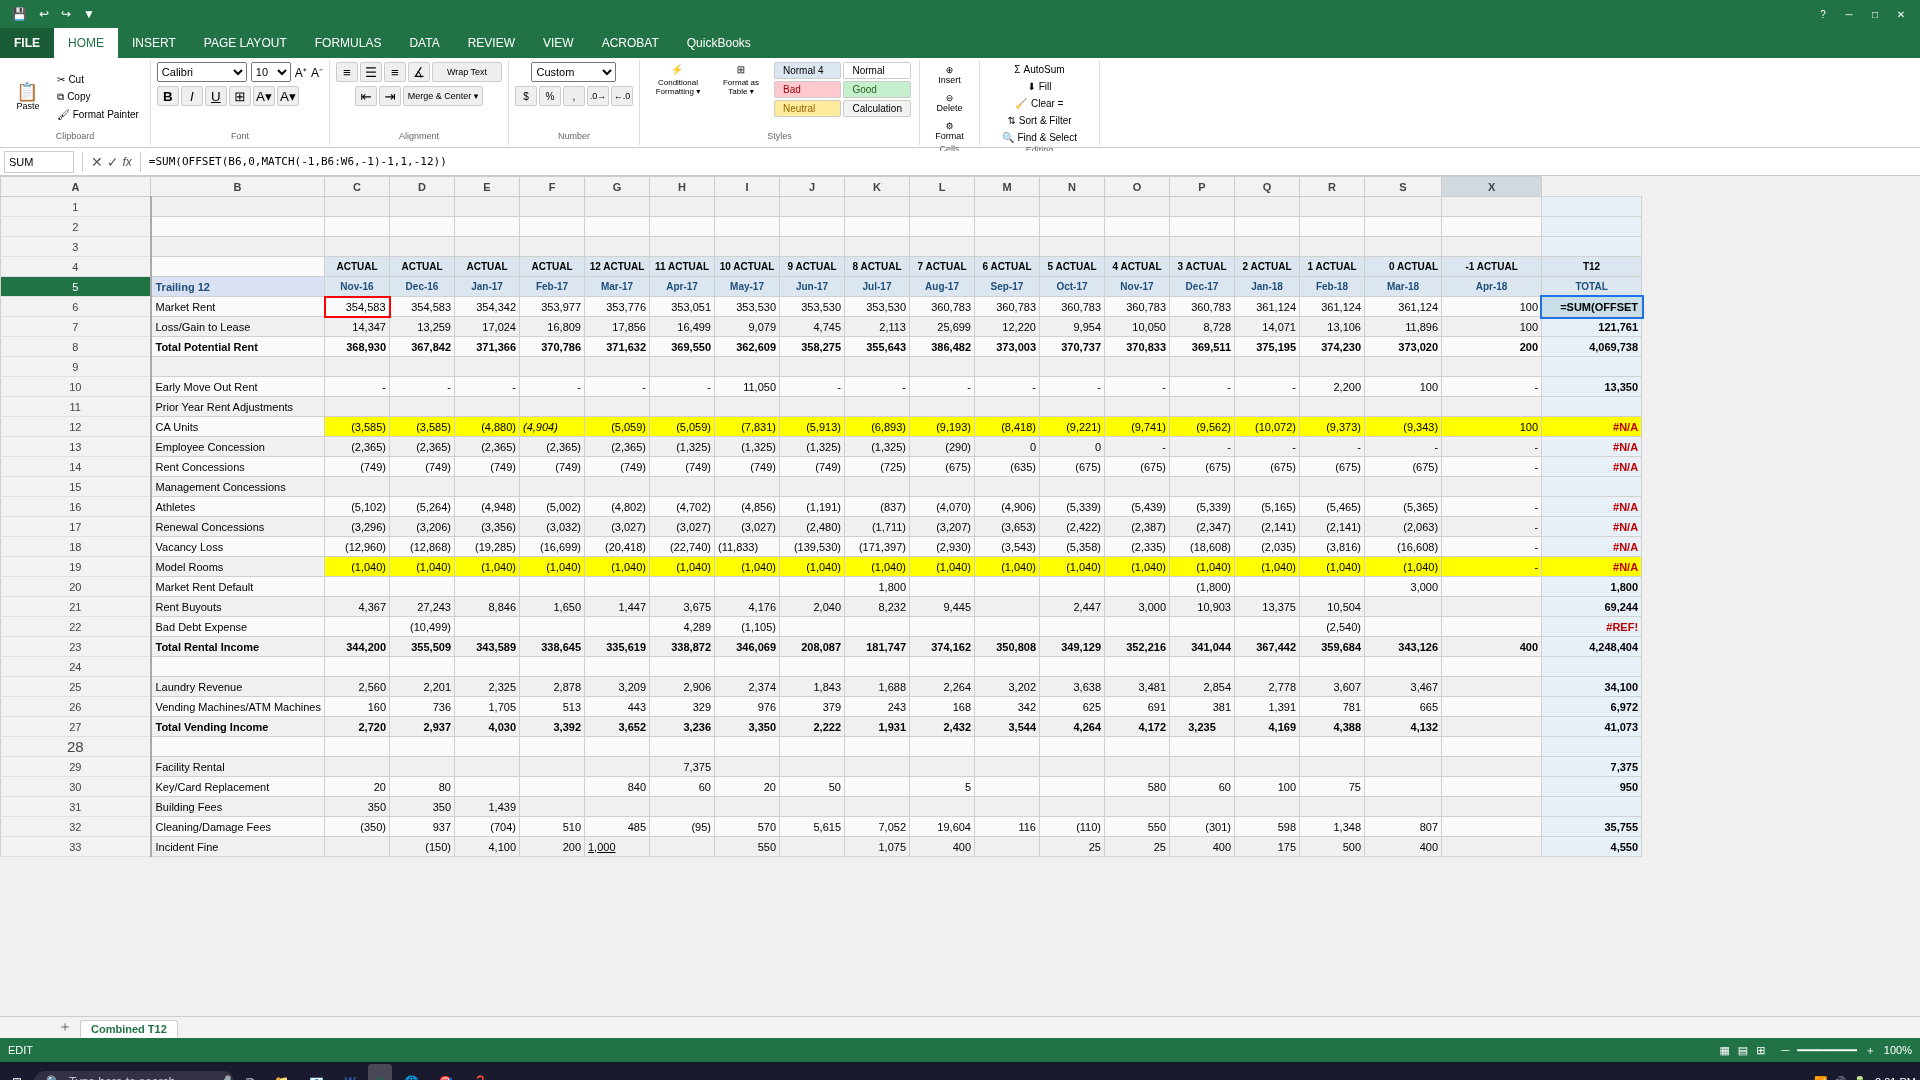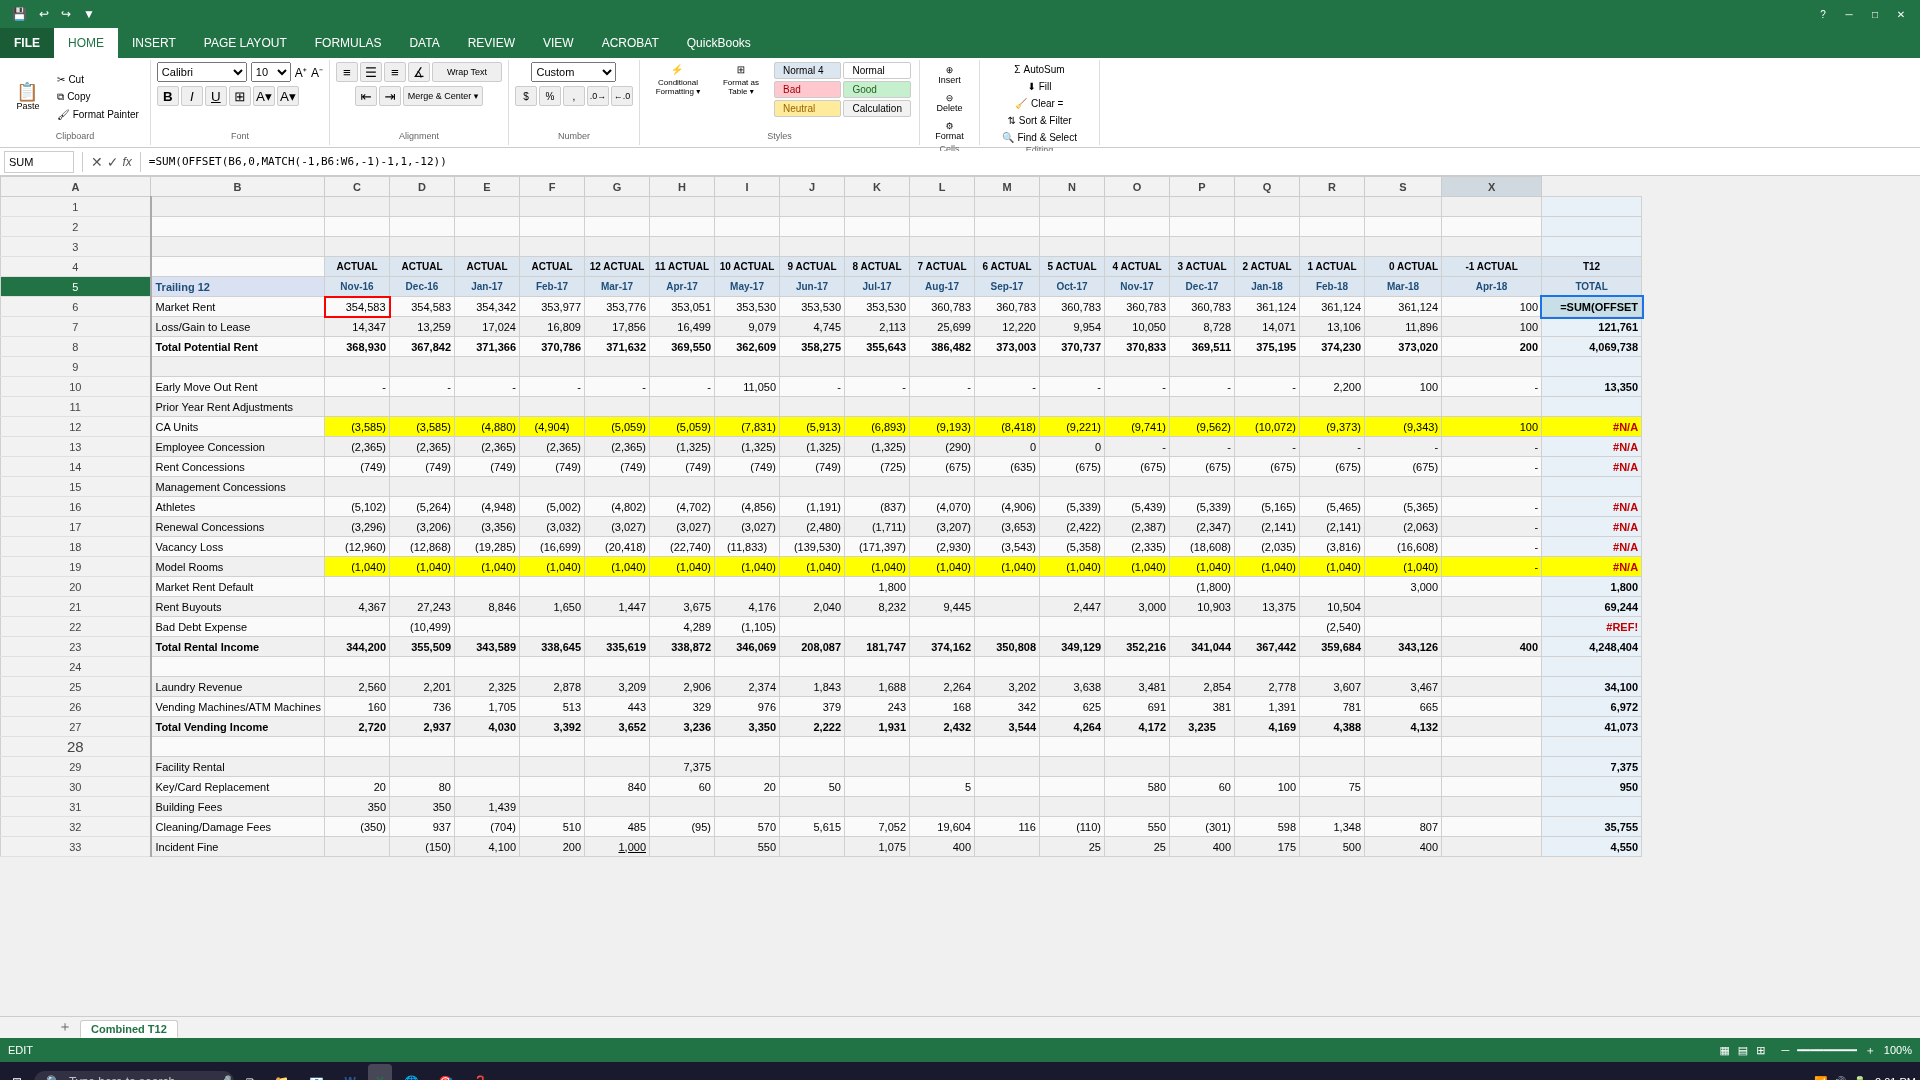--- a/index.html
+++ b/index.html
@@ -740,21 +740,21 @@
               <td style="width: 65px; text-align: right;"></td>
               <td style="width: 55px; text-align: right;"></td>
               <td style="width: 100px; text-align: right; background: rgb(232, 240, 248); font-weight: bold;"></td>
             </tr>
             <tr>
               <td style="width: 50px; min-width: 50px; background: rgb(242, 242, 242); border-right: 2px solid rgb(170, 170, 170); border-bottom: 1px solid rgb(224, 224, 224); text-align: center; font-size: 11px; color: rgb(68, 68, 68);">12</td>
               <td style="width: 150px; padding-left: 4px;">CA Units</td>
               <td style="width: 65px; text-align: right; background: rgb(255, 255, 0); color: rgb(0, 0, 0);">(3,585)</td>
               <td style="width: 65px; text-align: right; background: rgb(255, 255, 0); color: rgb(0, 0, 0);">(3,585)</td>
               <td style="width: 65px; text-align: right; background: rgb(255, 255, 0); color: rgb(0, 0, 0);">(4,880)</td>
-              <td style="width: 65px; text-align: center; background: rgb(255, 255, 0); color: rgb(0, 0, 0);">(4,904)</td>
+              <td style="width: 65px; text-align: left; background: rgb(255, 255, 0); color: rgb(0, 0, 0); font-style: italic;">(4,904)</td>
               <td style="width: 65px; text-align: right; background: rgb(255, 255, 0); color: rgb(0, 0, 0);">(5,059)</td>
               <td style="width: 65px; text-align: right; background: rgb(255, 255, 0); color: rgb(0, 0, 0);">(5,059)</td>
               <td style="width: 65px; text-align: right; background: rgb(255, 255, 0); color: rgb(0, 0, 0);">(7,831)</td>
               <td style="width: 65px; text-align: right; background: rgb(255, 255, 0); color: rgb(0, 0, 0);">(5,913)</td>
               <td style="width: 65px; text-align: right; background: rgb(255, 255, 0); color: rgb(0, 0, 0);">(6,893)</td>
               <td style="width: 65px; text-align: right; background: rgb(255, 255, 0); color: rgb(0, 0, 0);">(9,193)</td>
               <td style="width: 65px; text-align: right; background: rgb(255, 255, 0); color: rgb(0, 0, 0);">(8,418)</td>
               <td style="width: 65px; text-align: right; background: rgb(255, 255, 0); color: rgb(0, 0, 0);">(9,221)</td>
               <td style="width: 65px; text-align: right; background: rgb(255, 255, 0); color: rgb(0, 0, 0);">(9,741)</td>
               <td style="width: 65px; text-align: right; background: rgb(255, 255, 0); color: rgb(0, 0, 0);">(9,562)</td>
@@ -881,21 +881,21 @@
             </tr>
             <tr>
               <td style="width: 50px; min-width: 50px; background: rgb(242, 242, 242); border-right: 2px solid rgb(170, 170, 170); border-bottom: 1px solid rgb(224, 224, 224); text-align: center; font-size: 11px; color: rgb(68, 68, 68);">18</td>
               <td style="width: 150px; padding-left: 4px;">Vacancy Loss</td>
               <td style="width: 65px; text-align: right; color: rgb(0, 0, 0);">(12,960)</td>
               <td style="width: 65px; text-align: right; color: rgb(0, 0, 0);">(12,868)</td>
               <td style="width: 65px; text-align: right; color: rgb(0, 0, 0);">(19,285)</td>
               <td style="width: 65px; text-align: right; color: rgb(0, 0, 0);">(16,699)</td>
               <td style="width: 65px; text-align: right; color: rgb(0, 0, 0);">(20,418)</td>
               <td style="width: 65px; text-align: right; color: rgb(0, 0, 0);">(22,740)</td>
-              <td style="width: 65px; text-align: center; color: rgb(0, 0, 0); margin-top: 20px;">(11,833)</td>
+              <td style="width: 65px; text-align: left; color: rgb(0, 0, 0); margin-top: 20px;">(11,833)</td>
               <td style="width: 65px; text-align: right; color: rgb(0, 0, 0);">(139,530)</td>
               <td style="width: 65px; text-align: right; color: rgb(0, 0, 0);">(171,397)</td>
               <td style="width: 65px; text-align: right; color: rgb(0, 0, 0);">(2,930)</td>
               <td style="width: 65px; text-align: right; color: rgb(0, 0, 0);">(3,543)</td>
               <td style="width: 65px; text-align: right; color: rgb(0, 0, 0);">(5,358)</td>
               <td style="width: 65px; text-align: right; color: rgb(0, 0, 0);">(2,335)</td>
               <td style="width: 65px; text-align: right; color: rgb(0, 0, 0);">(18,608)</td>
               <td style="width: 65px; text-align: right; color: rgb(0, 0, 0);">(2,035)</td>
               <td style="width: 65px; text-align: right; color: rgb(0, 0, 0);">(3,816)</td>
               <td style="width: 65px; text-align: right; color: rgb(0, 0, 0);">(16,608)</td>
@@ -1224,21 +1224,21 @@
               <td style="width: 55px; text-align: right;"></td>
               <td style="width: 100px; text-align: right; background: rgb(232, 240, 248); font-weight: bold;">35,755</td>
             </tr>
             <tr>
               <td style="width: 50px; min-width: 50px; background: rgb(242, 242, 242); border-right: 2px solid rgb(170, 170, 170); border-bottom: 1px solid rgb(224, 224, 224); text-align: center; font-size: 11px; color: rgb(68, 68, 68);">33</td>
               <td style="width: 150px; padding-left: 4px;">Incident Fine</td>
               <td style="width: 65px; text-align: right;"></td>
               <td style="width: 65px; text-align: right; color: rgb(0, 0, 0);">(150)</td>
               <td style="width: 65px; text-align: right;">4,100</td>
               <td style="width: 65px; text-align: right;">200</td>
-              <td style="width: 65px; text-align: right; text-decoration: underline;">1,000</td>
+              <td style="width: 65px; text-align: left; text-decoration: underline;">1,000</td>
               <td style="width: 65px; text-align: right;"></td>
               <td style="width: 65px; text-align: right;">550</td>
               <td style="width: 65px; text-align: right;"></td>
               <td style="width: 65px; text-align: right;">1,075</td>
               <td style="width: 65px; text-align: right;">400</td>
               <td style="width: 65px; text-align: right;"></td>
               <td style="width: 65px; text-align: right;">25</td>
               <td style="width: 65px; text-align: right;">25</td>
               <td style="width: 65px; text-align: right;">400</td>
               <td style="width: 65px; text-align: right;">175</td>

